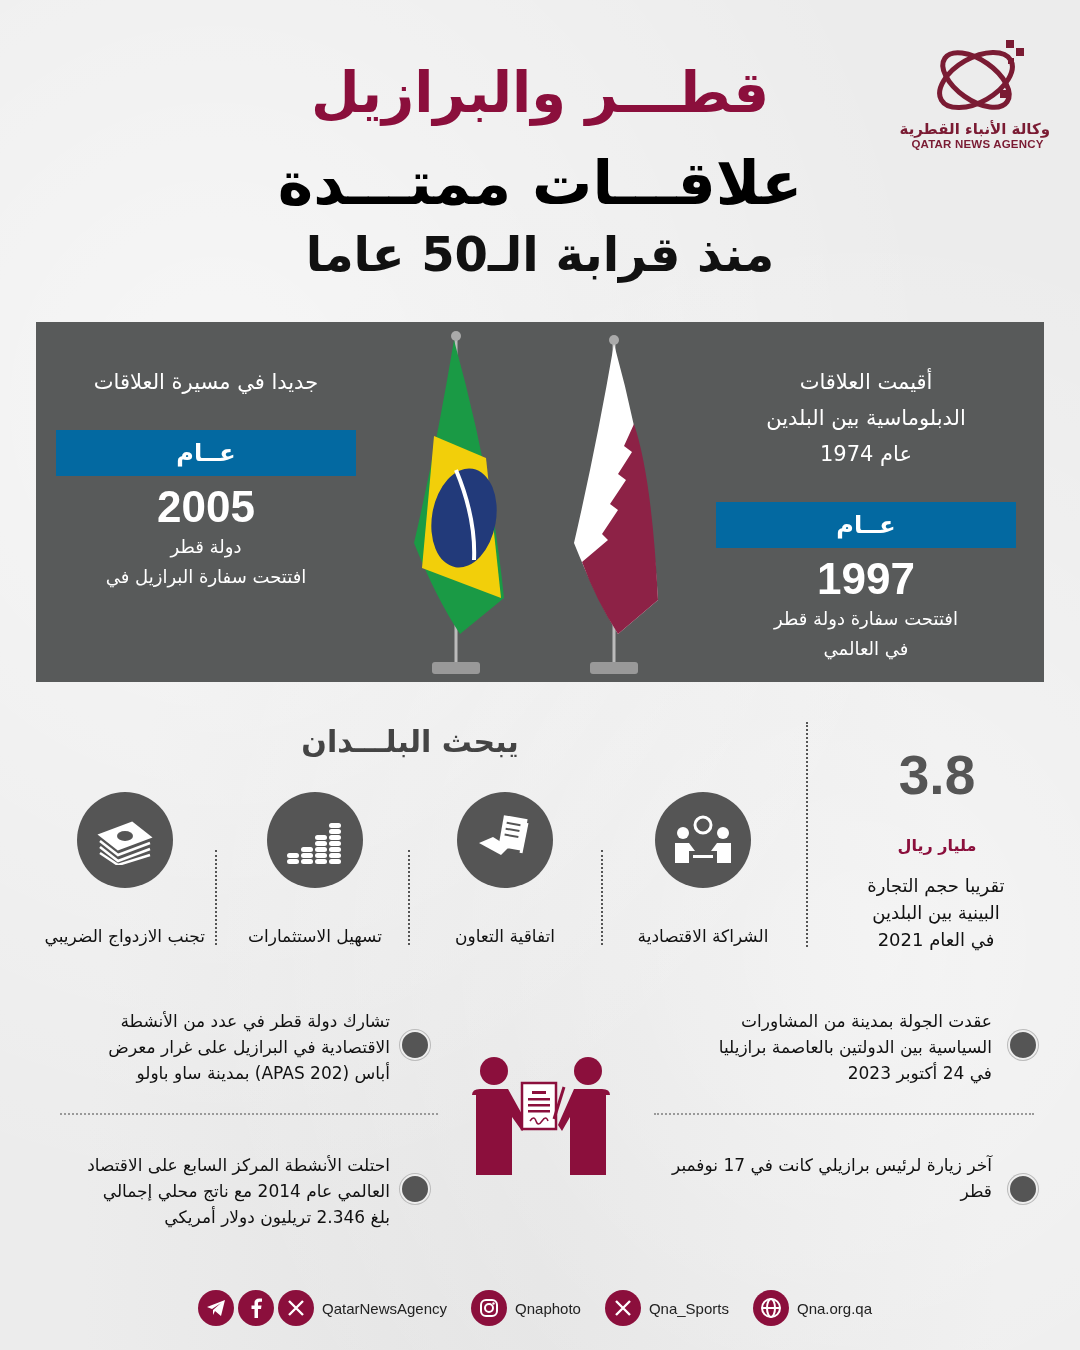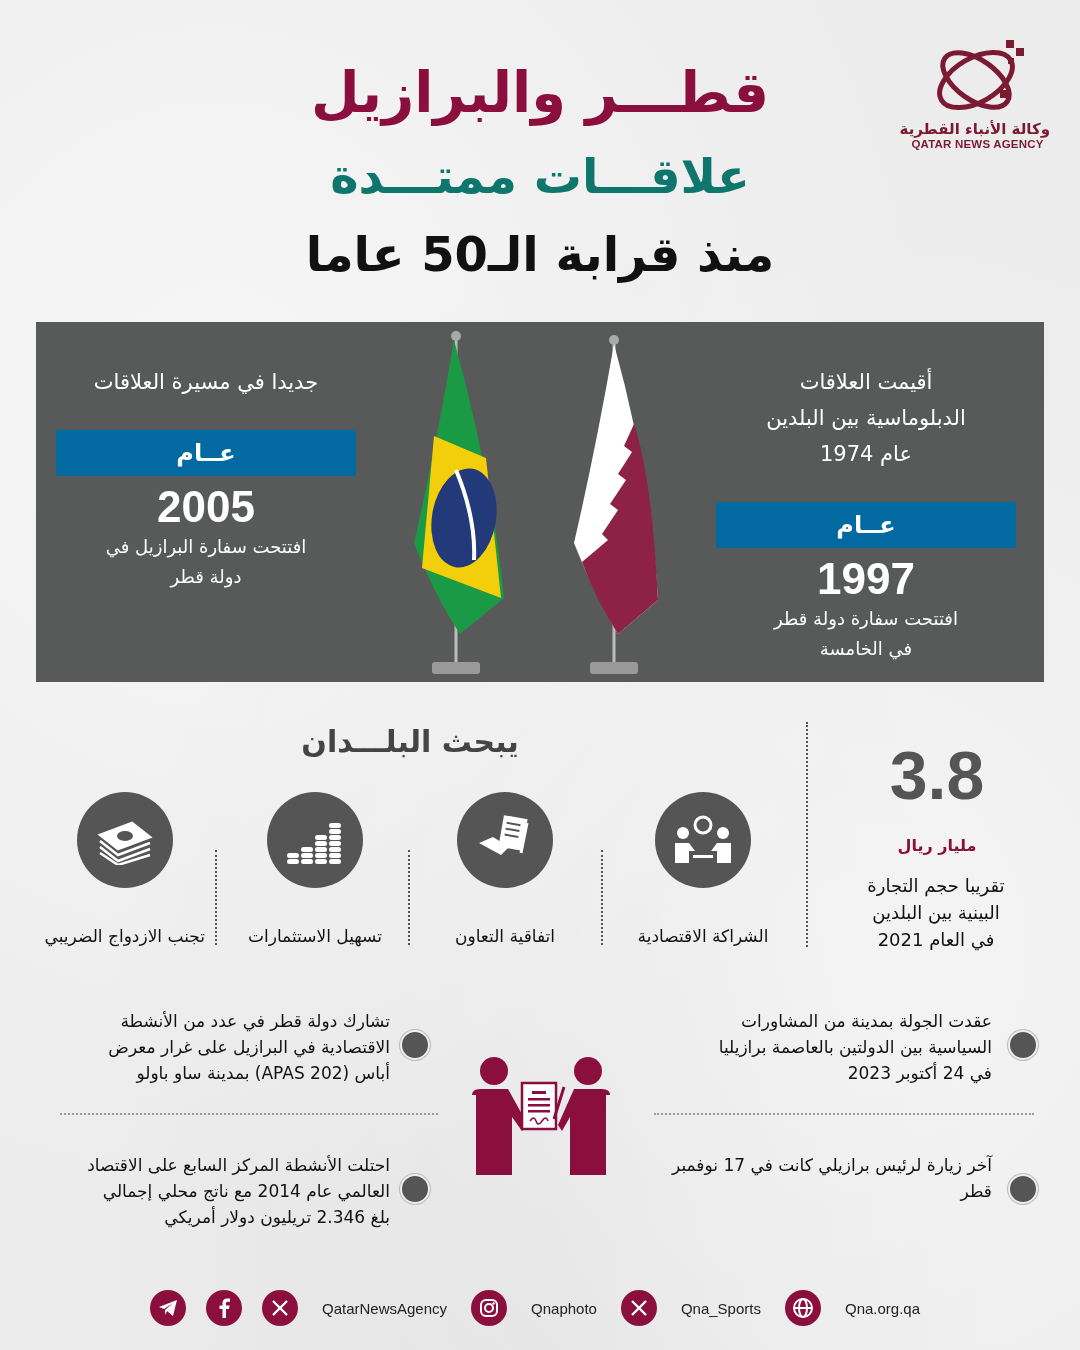--- a/index.html
+++ b/index.html
@@ -17,54 +17,54 @@
 
   
   .logo{left:905px;top:36px;width:145px;height:125px;text-align:center}
   .logo svg{display:block;margin:0 auto}
   .logo-ar{font-size:15px;font-weight:bold;color:#7a1b33;direction:rtl;margin-top:2px;white-space:nowrap}
   .logo-en{font-family:"Liberation Sans",sans-serif;font-size:11.5px;font-weight:bold;color:#7a1b33;letter-spacing:.2px;white-space:nowrap}
 
   
   .title{left:0;width:1080px;text-align:center;direction:rtl;font-weight:bold;white-space:nowrap}
   .t1{top:60px;font-size:56px;color:#8b0f3c}
-  .t2{top:148px;font-size:48px;color:#0f766e}
+  .t2{top:148px;font-size:60px;color:#000000}
   .t3{top:226px;font-size:48px;color:#111}
 
   
   .panel{left:36px;top:322px;width:1008px;height:360px;background:#585a5a}
   .col{position:absolute;text-align:center;color:#fff;direction:rtl}
   .col .desc{font-size:21px;line-height:36px;font-weight:normal}
   .col .bar{background:#0369a1;height:46px;line-height:46px;font-size:24px;font-weight:bold;color:#fff;letter-spacing:6px}
   .col .year{font-size:44px;font-weight:bold;font-family:Liberation Sans, sans-serif;margin-top:6px;line-height:50px}
   .col .sub{font-size:18px;line-height:30px}
   .col-r{left:680px;width:300px}
   .col-l{left:20px;width:300px}
 
   
-  .trade-num{left:862px;top:730px;width:150px;text-align:center;font-family:"Liberation Sans",sans-serif;font-size:68px;font-weight:bold;color:#555;line-height:90px}
+  .trade-num{left:862px;top:730px;width:150px;text-align:center;font-family:"Liberation Sans",sans-serif;font-size:55px;font-weight:bold;color:#555;line-height:90px}
   .trade-unit{left:862px;top:836px;width:150px;text-align:center;direction:rtl;font-size:16px;font-weight:bold;color:#8b0f3c}
   .trade-desc{left:836px;top:872px;width:200px;text-align:center;direction:rtl;font-size:18px;line-height:27px;color:#111}
   .vdash{width:0;border-left:2px dotted #555}
 
   
   .sec-title{left:250px;top:724px;width:320px;text-align:center;direction:rtl;font-size:30px;font-weight:bold;color:#444}
   .topic{position:absolute;top:792px;width:160px;text-align:center}
   .topic .circ{width:96px;height:96px;border-radius:50%;background:#555;margin:0 auto;display:flex;align-items:center;justify-content:center}
   .topic .lbl{margin-top:38px;direction:rtl;font-size:17px;color:#111;white-space:nowrap}
 
   
   .fact{position:absolute;direction:rtl;text-align:justify;font-size:17px;line-height:26px;color:#111}
   .dot{position:absolute;width:30px;height:30px;border-radius:50%;background:#555;border:2px solid #eee;box-shadow:0 0 0 1px #bbb}
   .hdash{height:0;border-top:2px dotted #999}
 
   
   .footer{left:0;top:1288px;width:1080px;height:40px;display:flex;justify-content:center;align-items:center;gap:14px}
   .ic{width:36px;height:36px;border-radius:50%;background:#8b0f3c;display:flex;align-items:center;justify-content:center}
-  .fgroup{display:flex;align-items:center;gap:20px}
+  .fgroup{display:flex;align-items:center;gap:4px}
   .flabel{font-family:"Liberation Sans",sans-serif;font-size:15px;color:#222;margin-left:4px;margin-right:10px}
 </style>
 </head>
 <body>
 
 <div class="abs logo">
   <svg width="100" height="82" viewBox="0 0 100 82">
     <ellipse cx="48" cy="44" rx="40" ry="22" transform="rotate(-30 48 44)" fill="none" stroke="#7a1b33" stroke-width="5"></ellipse>
     <ellipse cx="48" cy="44" rx="38" ry="20" transform="rotate(35 48 44)" fill="none" stroke="#7a1b33" stroke-width="5"></ellipse>
     <rect x="78" y="4" width="8" height="8" fill="#7a1b33"></rect>
@@ -85,33 +85,33 @@
   <div class="col col-r" style="top:42px">
     <div class="desc">
       <div>أقيمت العلاقات</div>
       <div>الدبلوماسية بين البلدين</div>
       <div>عام 1974</div>
     </div>
     <div class="bar" style="margin-top:30px">عــام</div>
     <div class="year">1997</div>
     <div class="sub">
       <div>افتتحت سفارة دولة قطر</div>
-      <div>في الخامسة</div>
+      <div>في العالمي</div>
     </div>
   </div>
 
   <div class="col col-l" style="top:42px">
     <div class="desc">
       <div>جديدا في مسيرة العلاقات</div>
     </div>
     <div class="bar" style="margin-top:30px">عــام</div>
     <div class="year">2005</div>
     <div class="sub">
+      <div>دولة قطر</div>
       <div>افتتحت سفارة البرازيل في</div>
-      <div>دولة قطر</div>
     </div>
   </div>
 
   <svg class="abs" style="left:360px;top:6px" width="300" height="354" viewBox="0 0 300 354">
 
     <g>
       <line x1="60" y1="10" x2="60" y2="340" stroke="#bbb" stroke-width="3"></line>
       <rect x="36" y="334" width="48" height="12" rx="3" fill="#999"></rect>
       <circle cx="60" cy="8" r="5" fill="#aaa"></circle>
       <path d="M58 12 Q40 120 18 215 Q40 270 64 306 L108 270 Q96 150 58 12 Z" fill="#1a9a45"></path>

